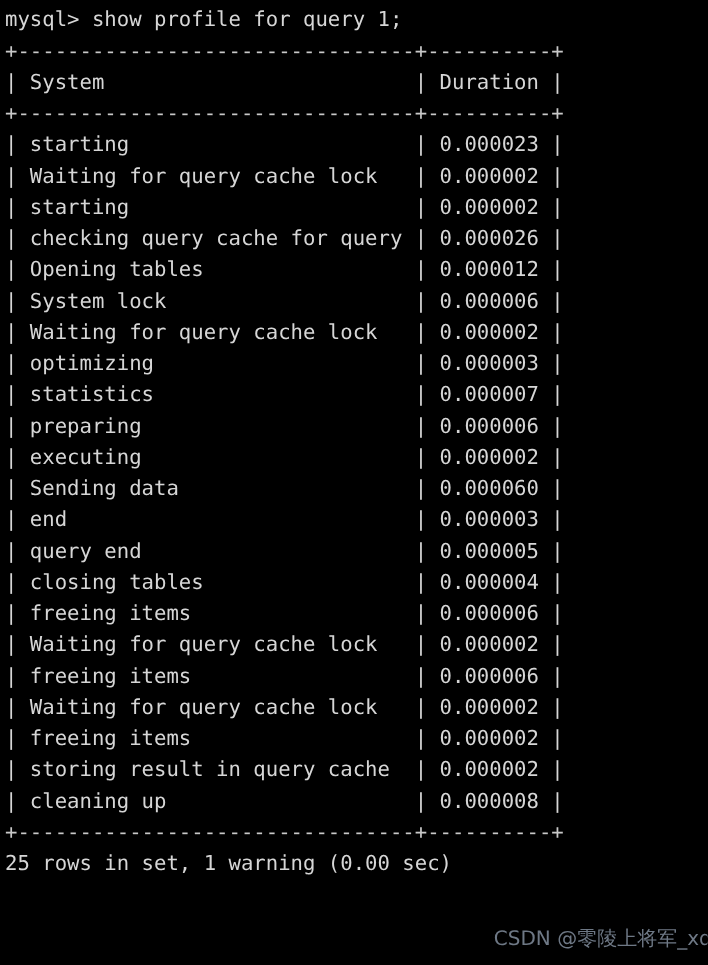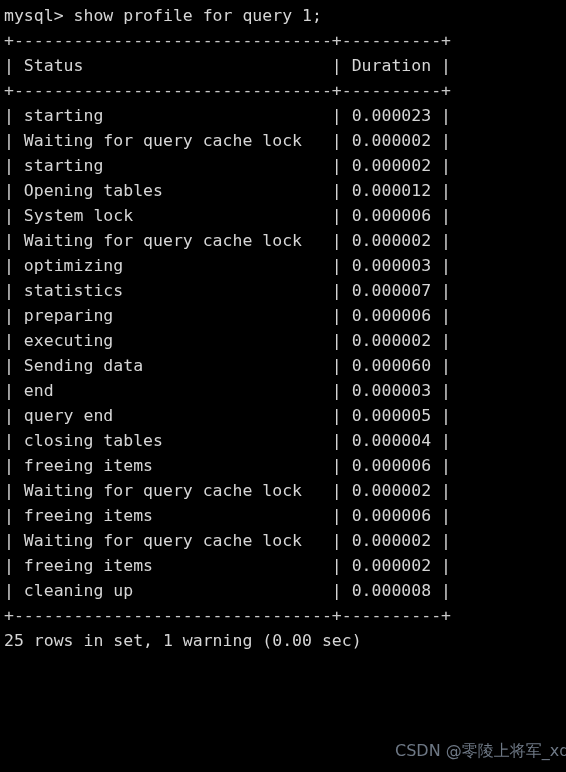--- a/index.html
+++ b/index.html
@@ -48,44 +48,46 @@
 </style>
 </head>
 <body>
 
 <div id="terminal">
 
   <div class="line prompt-line">mysql&gt; show profile for query 1;</div>
 
   <div class="line rule-line">+--------------------------------+----------+</div>
 
-  <div class="line">| Status                         | Duration |</div>
+  <div class="line">| System                         | Duration |</div>
 
   <div class="line rule-line">+--------------------------------+----------+</div>
 
   <div id="rows">
       <div class="line">| starting                       | 0.000023 |</div>
       <div class="line">| Waiting for query cache lock   | 0.000002 |</div>
       <div class="line">| starting                       | 0.000002 |</div>
+      <div class="line">| checking query cache for query | 0.000026 |</div>
       <div class="line">| Opening tables                 | 0.000012 |</div>
       <div class="line">| System lock                    | 0.000006 |</div>
       <div class="line">| Waiting for query cache lock   | 0.000002 |</div>
       <div class="line">| optimizing                     | 0.000003 |</div>
       <div class="line">| statistics                     | 0.000007 |</div>
       <div class="line">| preparing                      | 0.000006 |</div>
       <div class="line">| executing                      | 0.000002 |</div>
       <div class="line">| Sending data                   | 0.000060 |</div>
       <div class="line">| end                            | 0.000003 |</div>
       <div class="line">| query end                      | 0.000005 |</div>
       <div class="line">| closing tables                 | 0.000004 |</div>
       <div class="line">| freeing items                  | 0.000006 |</div>
       <div class="line">| Waiting for query cache lock   | 0.000002 |</div>
       <div class="line">| freeing items                  | 0.000006 |</div>
       <div class="line">| Waiting for query cache lock   | 0.000002 |</div>
       <div class="line">| freeing items                  | 0.000002 |</div>
+      <div class="line">| storing result in query cache  | 0.000002 |</div>
       <div class="line">| cleaning up                    | 0.000008 |</div>
     </div>
 
   <div class="line rule-line">+--------------------------------+----------+</div>
 
   <div class="line footer-line">25 rows in set, 1 warning (0.00 sec)</div>
 
   <div class="watermark">CSDN @零陵上将军_xdr</div>
 
 </div>

